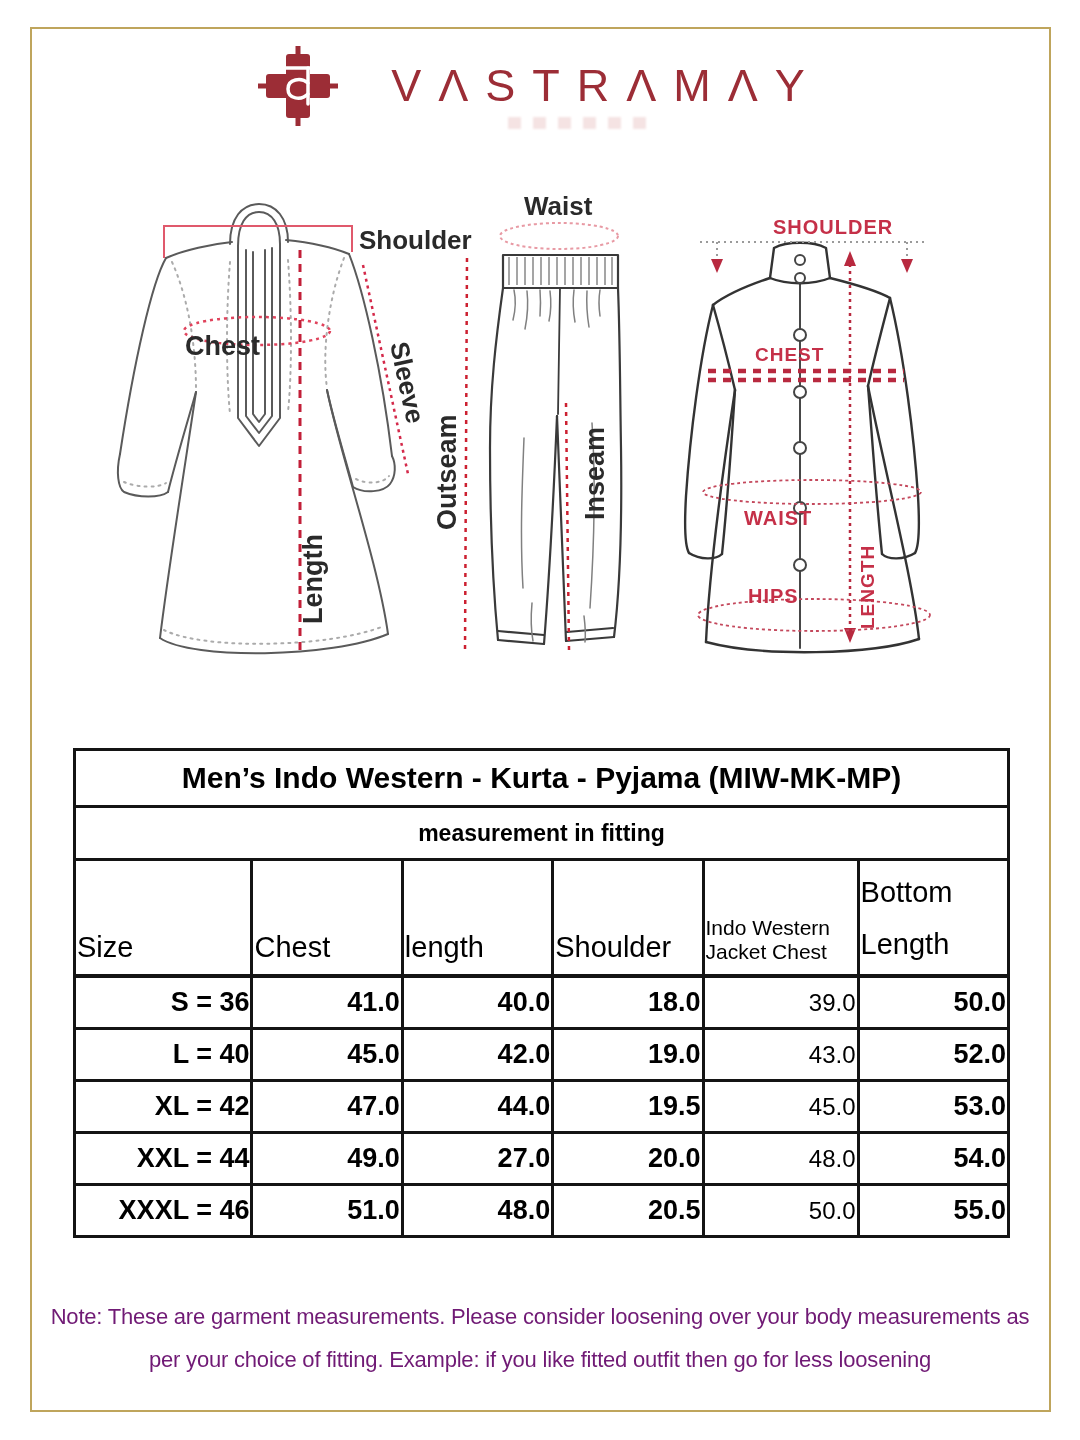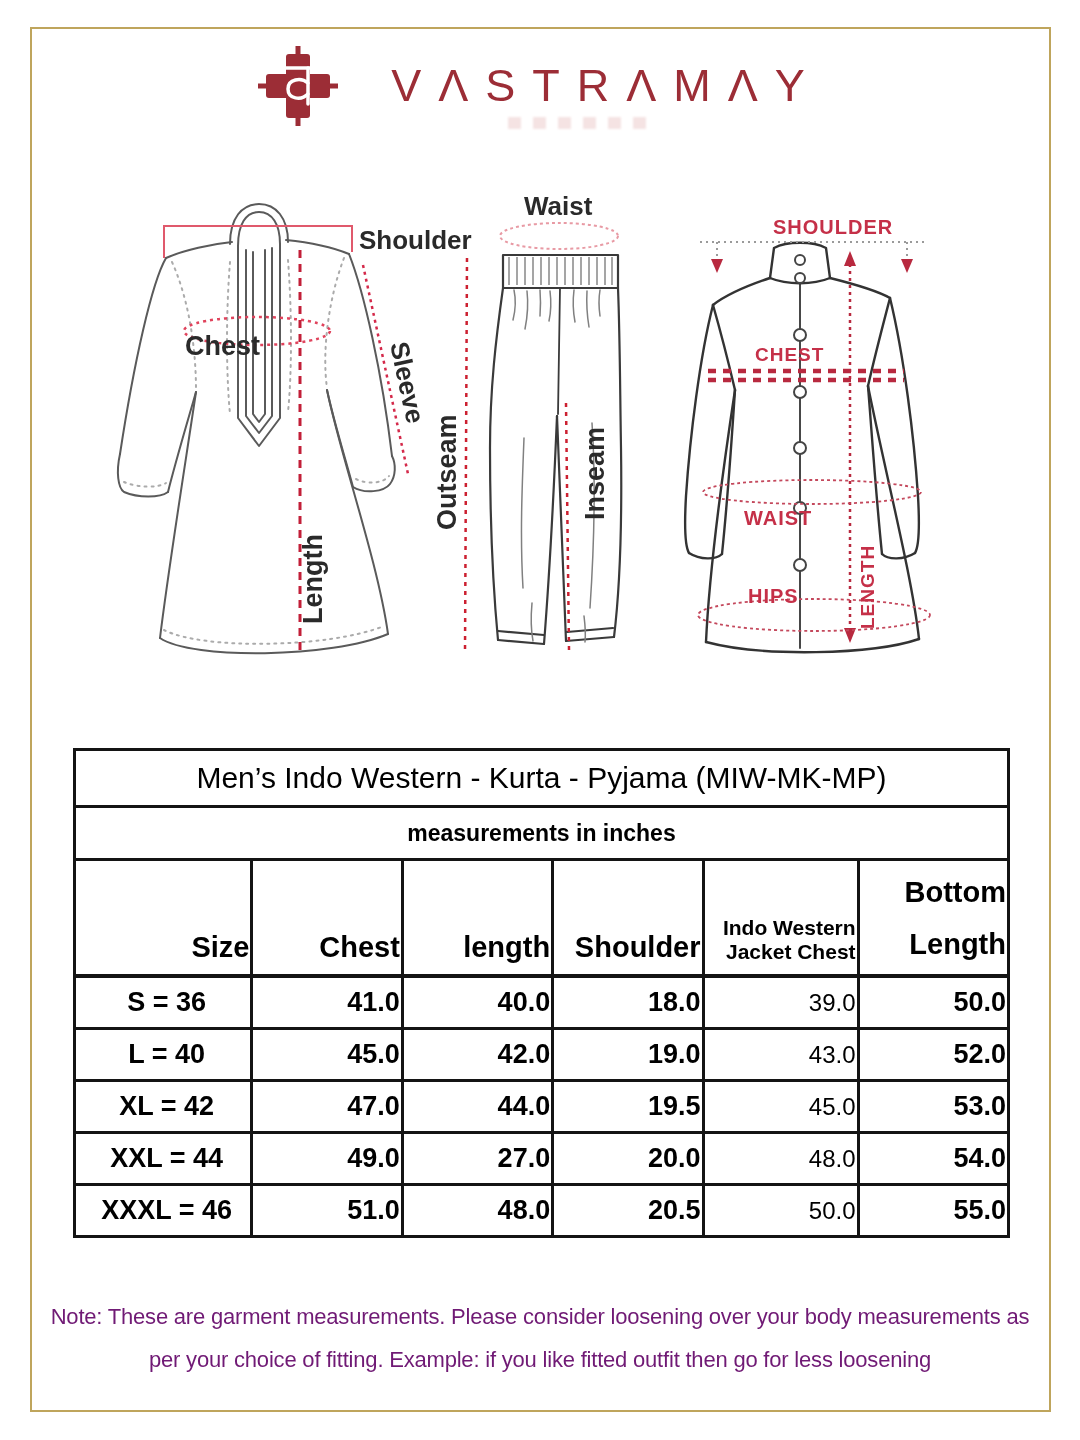--- a/index.html
+++ b/index.html
@@ -18,29 +18,29 @@
   .diag{position:absolute;}
   .d-kurta{left:72px;top:192px;}
   .d-pyjama{left:424px;top:188px;}
   .d-jacket{left:672px;top:196px;}
   .dlabel{font-family:"Liberation Sans",sans-serif;font-weight:bold;fill:#2a2a2a;}
   .dlabel.red{fill:#c53048;}
   
   .size-table{position:absolute;left:73px;top:748px;width:937px;border-collapse:collapse;
         table-layout:fixed;}
   .size-table td,.size-table th{border:3px solid #141414;color:#000;}
-  .t-title{font-size:30px;font-weight:normal;text-align:center;height:52px;}
+  .t-title{font-size:30px;font-weight:bold;text-align:center;height:52px;}
   .t-sub{font-size:23px;font-weight:bold;text-align:center;height:48px;}
-  .size-table thead th{height:102px;font-size:29px;font-weight:bold;text-align:right;
+  .size-table thead th{height:102px;font-size:29px;font-weight:normal;text-align:left;
         vertical-align:bottom;padding-bottom:10px;white-space:pre-line;line-height:1.15;
         border-bottom-width:4px;margin-left:28px;}
   .size-table thead th.col-iw{font-size:21px;line-height:1.15;}
   .size-table thead th.col-bl{vertical-align:middle;line-height:1.8;padding-bottom:0;}
   .size-table tbody td{height:47px;font-size:27px;font-weight:bold;text-align:right;}
-  .size-table tbody td.c0{text-align:center;padding-left:8px;}
+  .size-table tbody td.c0{text-align:right;padding-left:8px;}
   .size-table tbody td.c4{font-weight:normal;font-size:24px;}
   
   .note{position:absolute;left:45px;right:45px;top:1296px;text-align:center;
         font-size:22px;line-height:1.95;color:#701a75;letter-spacing:-0.2px;}
 </style>
 </head>
 <body>
 
 <div class="page">
   <div class="gold-frame"></div>
@@ -203,21 +203,21 @@
         <col style="width:16.1%">
       <col style="width:16.1%">
         <col style="width:16.6%">
         <col style="width:16.1%">
     </colgroup>
     <thead>
       <tr>
         <td class="t-title" colspan="6">Men’s Indo Western - Kurta - Pyjama (MIW-MK-MP)</td>
       </tr>
       <tr>
-        <td class="t-sub" colspan="6">measurements in inches</td>
+        <td class="t-sub" colspan="6">measurement in fitting</td>
       </tr>
       <tr>
         <th>Size</th>
         <th>Chest</th>
         <th>length</th>
         <th>Shoulder</th>
         <th class="col-iw">Indo Western
 Jacket Chest</th>
         <th class="col-bl">Bottom
 Length</th>

